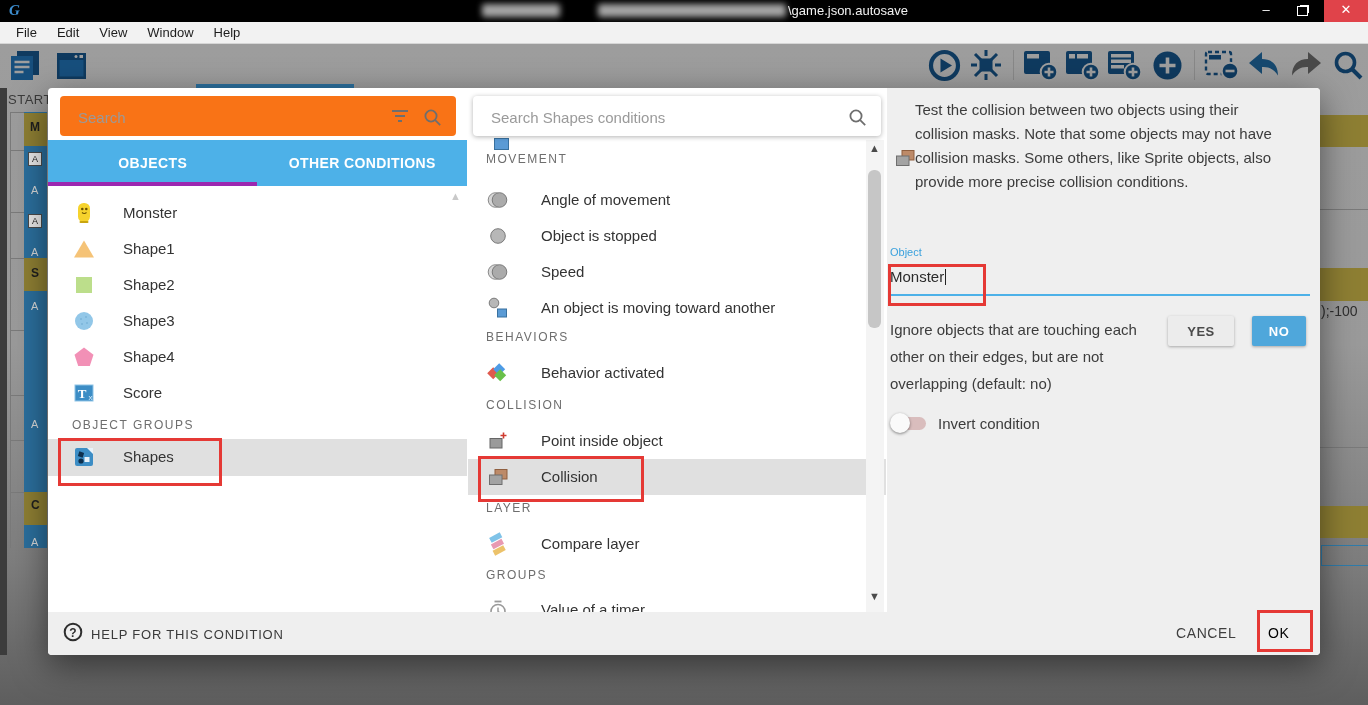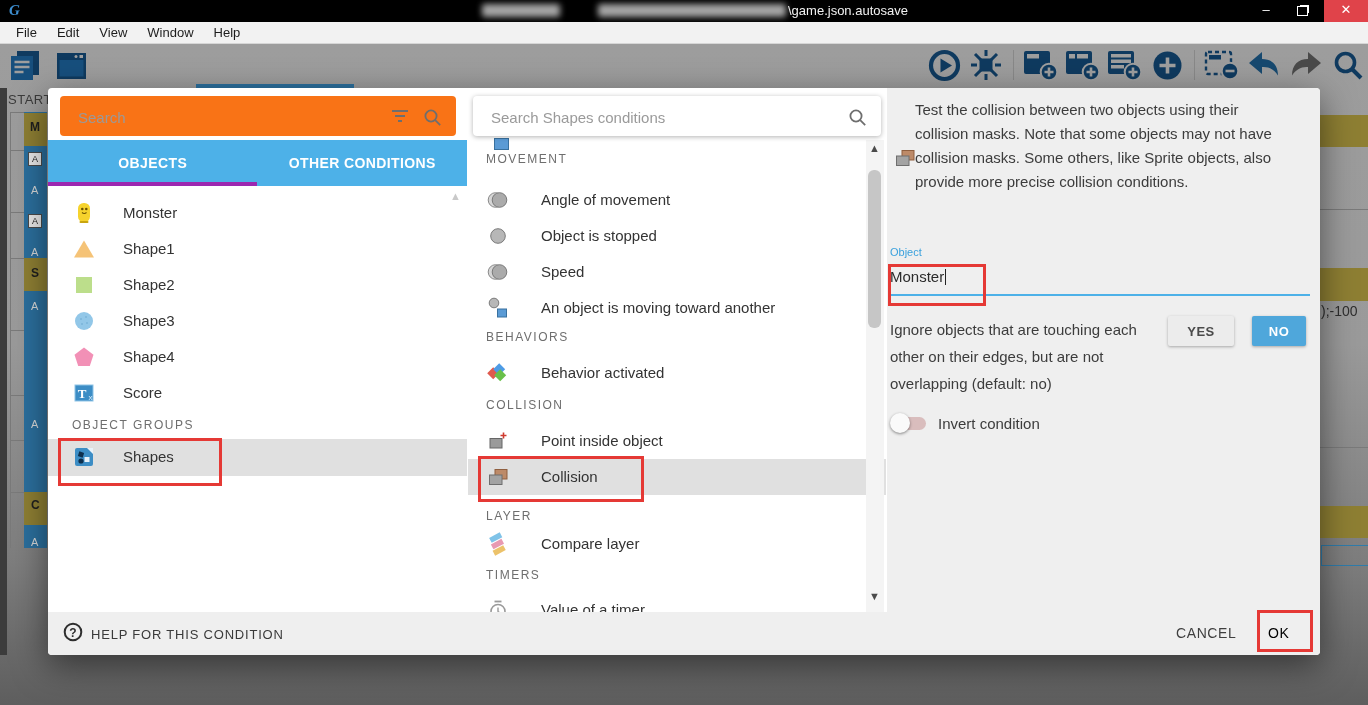--- a/index.html
+++ b/index.html
@@ -422,32 +422,32 @@
             </svg></span>
           <span class="lbl">Point inside object</span>
         </div>
         <div class="mid-row sel-row" style="top: 371px;">
           <span class="ic"><svg viewBox="0 0 24 24" width="24" height="24">
               <rect x="9" y="4.5" width="12" height="9.5" fill="#bd8a68" stroke="#8f5f3f"></rect>
               <rect x="3.5" y="10" width="12.5" height="9.5" fill="#a3a3a3" stroke="#6e6e6e"></rect>
             </svg></span>
           <span class="lbl">Collision</span>
         </div>
-        <div class="sec-header" style="left: 438px; top: 413px; margin-top: 8px;">LAYER</div>
+        <div class="sec-header" style="left: 438px; top: 413px;">LAYER</div>
         <div class="mid-row" style="top: 438px;">
           <span class="ic"><svg viewBox="0 0 24 24" width="24" height="24">
               <g transform="rotate(-28 12 12)">
                 <rect x="7" y="2.5" width="12" height="5.5" fill="#7fc3e8"></rect>
                 <rect x="5.5" y="9" width="12" height="5.5" fill="#e89ab2"></rect>
                 <rect x="4" y="15.5" width="12" height="5.5" fill="#ecc26a"></rect>
               </g>
             </svg></span>
           <span class="lbl">Compare layer</span>
         </div>
-        <div class="sec-header" style="left: 438px; top: 480px;">TIMERS</div>
+        <div class="sec-header" style="left: 438px; top: 480px;">GROUPS</div>
         <div class="mid-row" style="top: 504px;">
           <span class="ic"><svg viewBox="0 0 24 24" width="24" height="24">
               <circle cx="12" cy="13.5" r="7" fill="none" stroke="#9a9a9a" stroke-width="1.6"></circle>
               <path d="M12 9.5v4l3 2" stroke="#9a9a9a" stroke-width="1.4" fill="none"></path>
               <path d="M8.5 3.5h7" stroke="#9a9a9a" stroke-width="1.8"></path>
             </svg></span>
           <span class="lbl">Value of a timer</span>
         </div>
       </div>
     <div class="mscroll-track">

